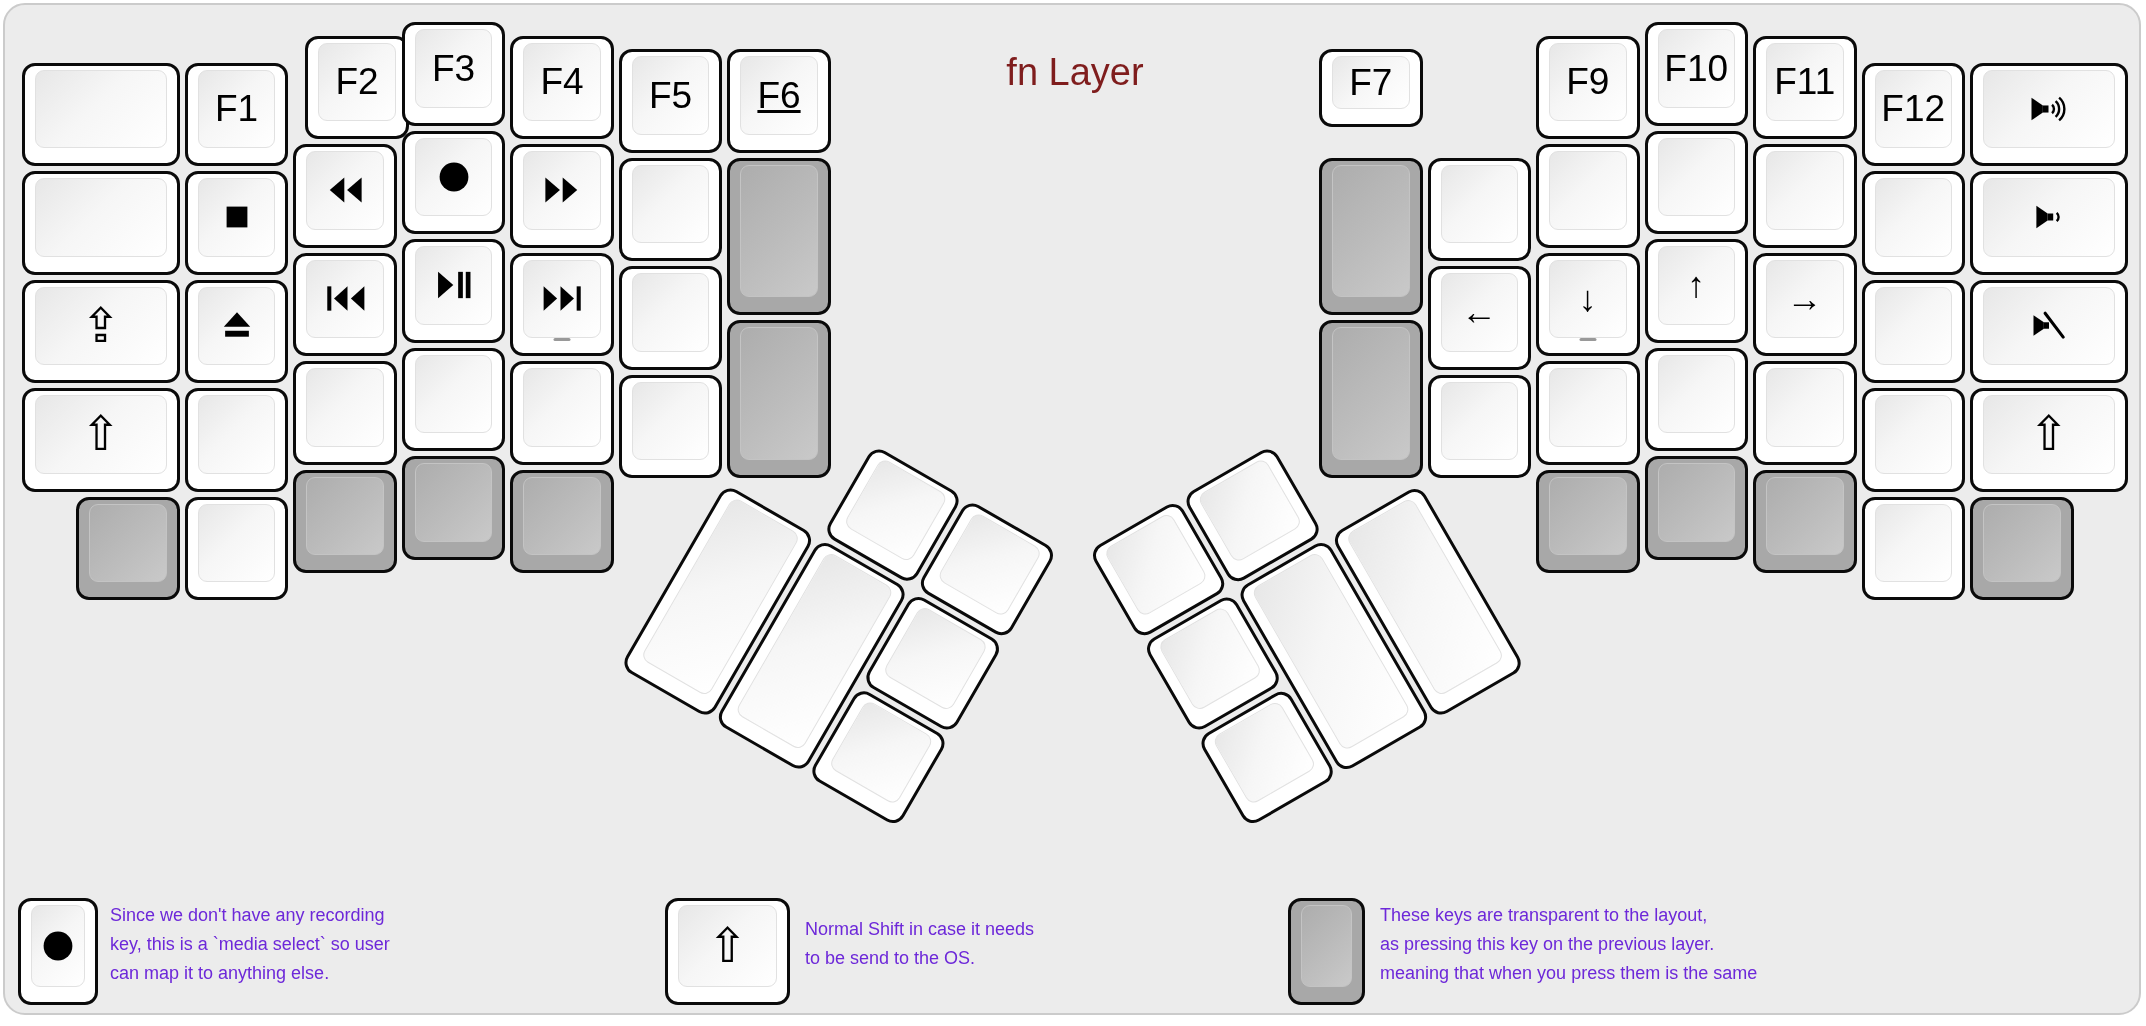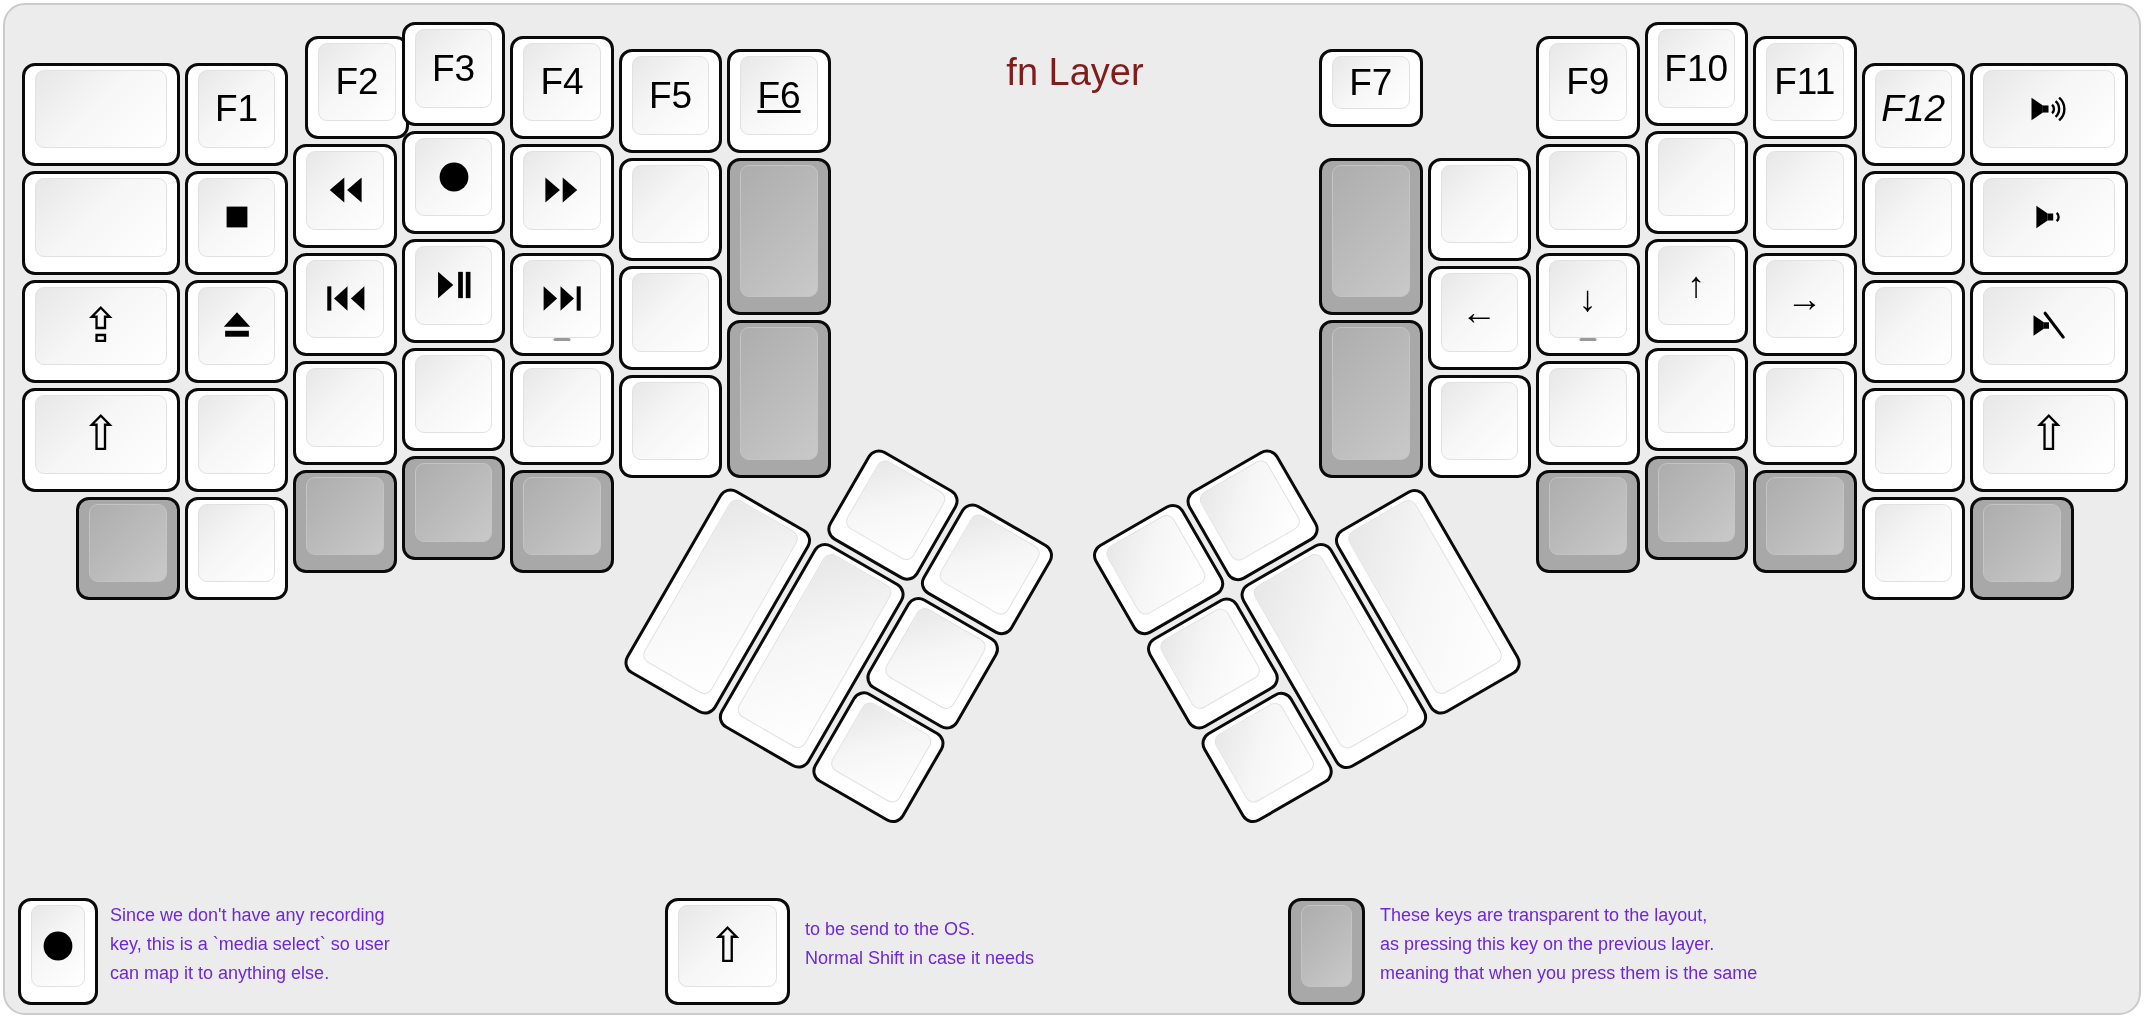--- a/index.html
+++ b/index.html
@@ -278,21 +278,21 @@
       </div>
     </div>
     <div class="key white" style="left: 1753px; top: 361.062px; width: 103.5px; height: 103.5px;">
       <div class="cap"></div>
     </div>
     <div class="key gray" style="left: 1753px; top: 469.562px; width: 103.5px; height: 103.5px;">
       <div class="cap"></div>
     </div>
     <div class="key white" style="left: 1861.5px; top: 62.6875px; width: 103.5px; height: 103.5px;">
       <div class="cap">
-        <span class="lbl" style="font-size: 37px; font-style: italic;">F12</span>
+        <span class="lbl" style="font-size: 37px;">F12</span>
       </div>
     </div>
     <div class="key white" style="left: 1861.5px; top: 171.188px; width: 103.5px; height: 103.5px;">
       <div class="cap"></div>
     </div>
     <div class="key white" style="left: 1861.5px; top: 279.688px; width: 103.5px; height: 103.5px;">
       <div class="cap"></div>
     </div>
     <div class="key white" style="left: 1861.5px; top: 388.188px; width: 103.5px; height: 103.5px;">
       <div class="cap"></div>
@@ -391,22 +391,22 @@
         <div class="note-line">can map it to anything else.</div>
       </div>
     </div>
     <div>
       <div class="key white" style="left: 665px; top: 898px; width: 125px; height: 107px;">
         <div class="cap">
           <span class="lbl" style="font-size: 48px;">⇧</span>
         </div>
       </div>
       <div class="note-text" style="left: 805px; top: 915px;">
+        <div class="note-line">Normal Shift in case it needs</div>
         <div class="note-line">to be send to the OS.</div>
-        <div class="note-line">Normal Shift in case it needs</div>
       </div>
     </div>
     <div>
       <div class="key gray" style="left: 1288px; top: 898px; width: 77px; height: 107px;">
         <div class="cap"></div>
       </div>
       <div class="note-text" style="left: 1380px; top: 901px;">
         <div class="note-line">These keys are transparent to the layout,</div>
         <div class="note-line">as pressing this key on the previous layer.</div>
         <div class="note-line">meaning that when you press them is the same</div>

